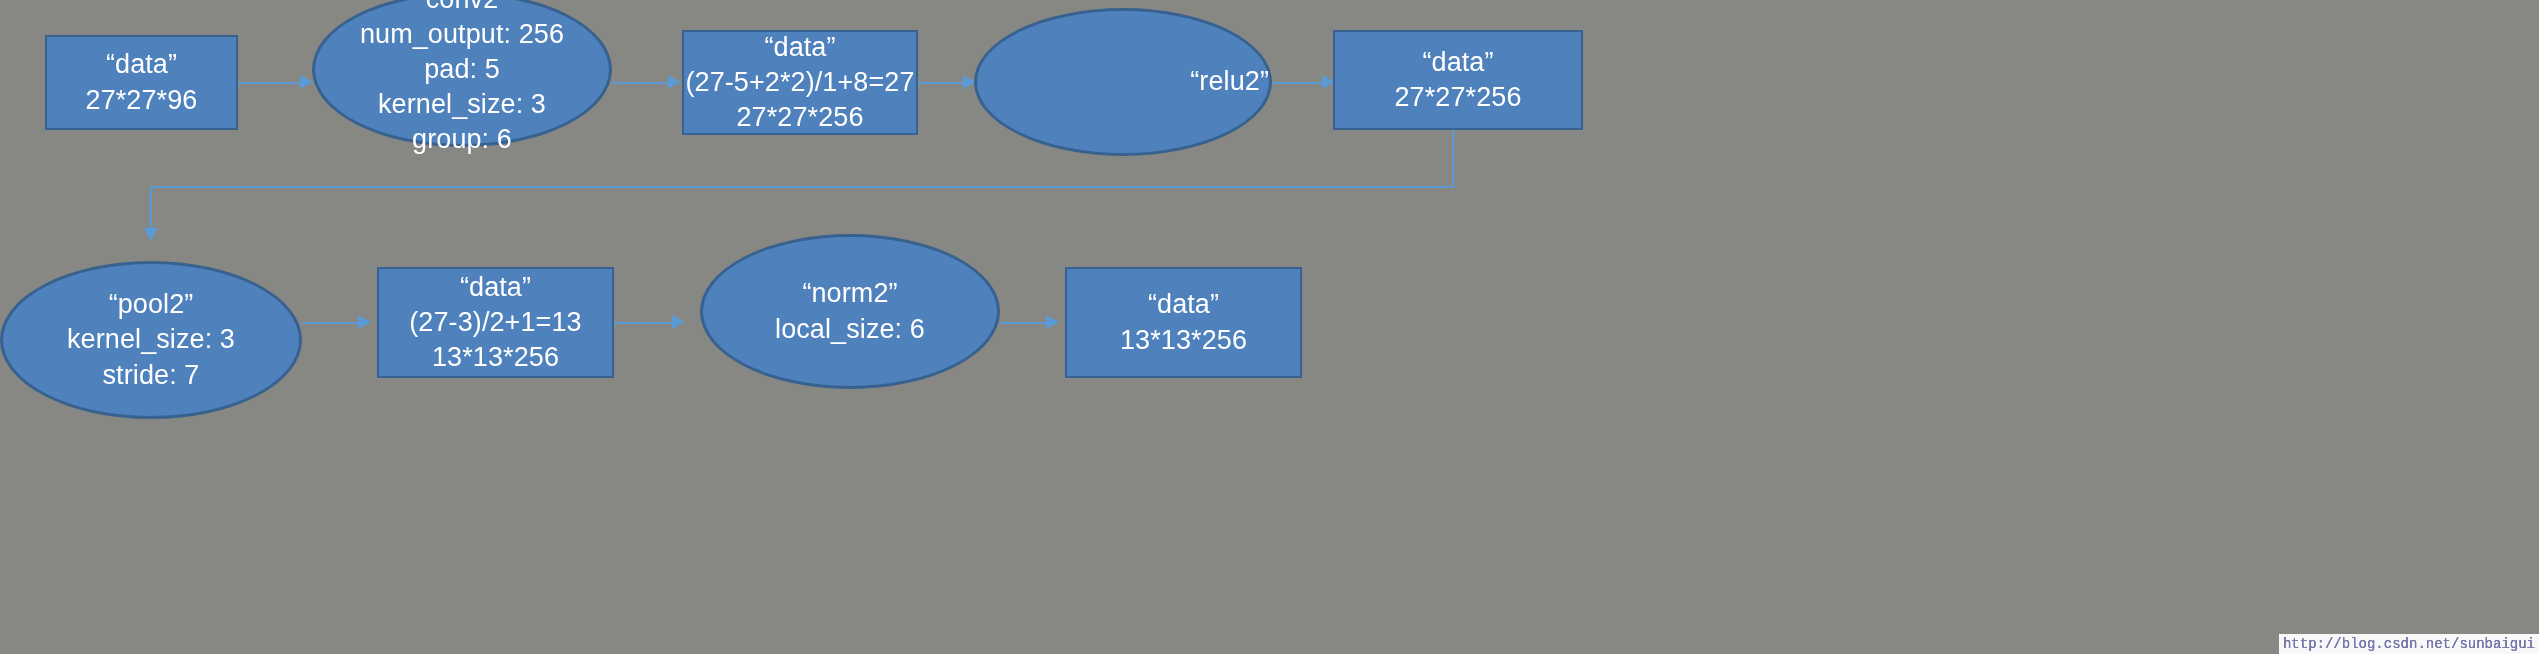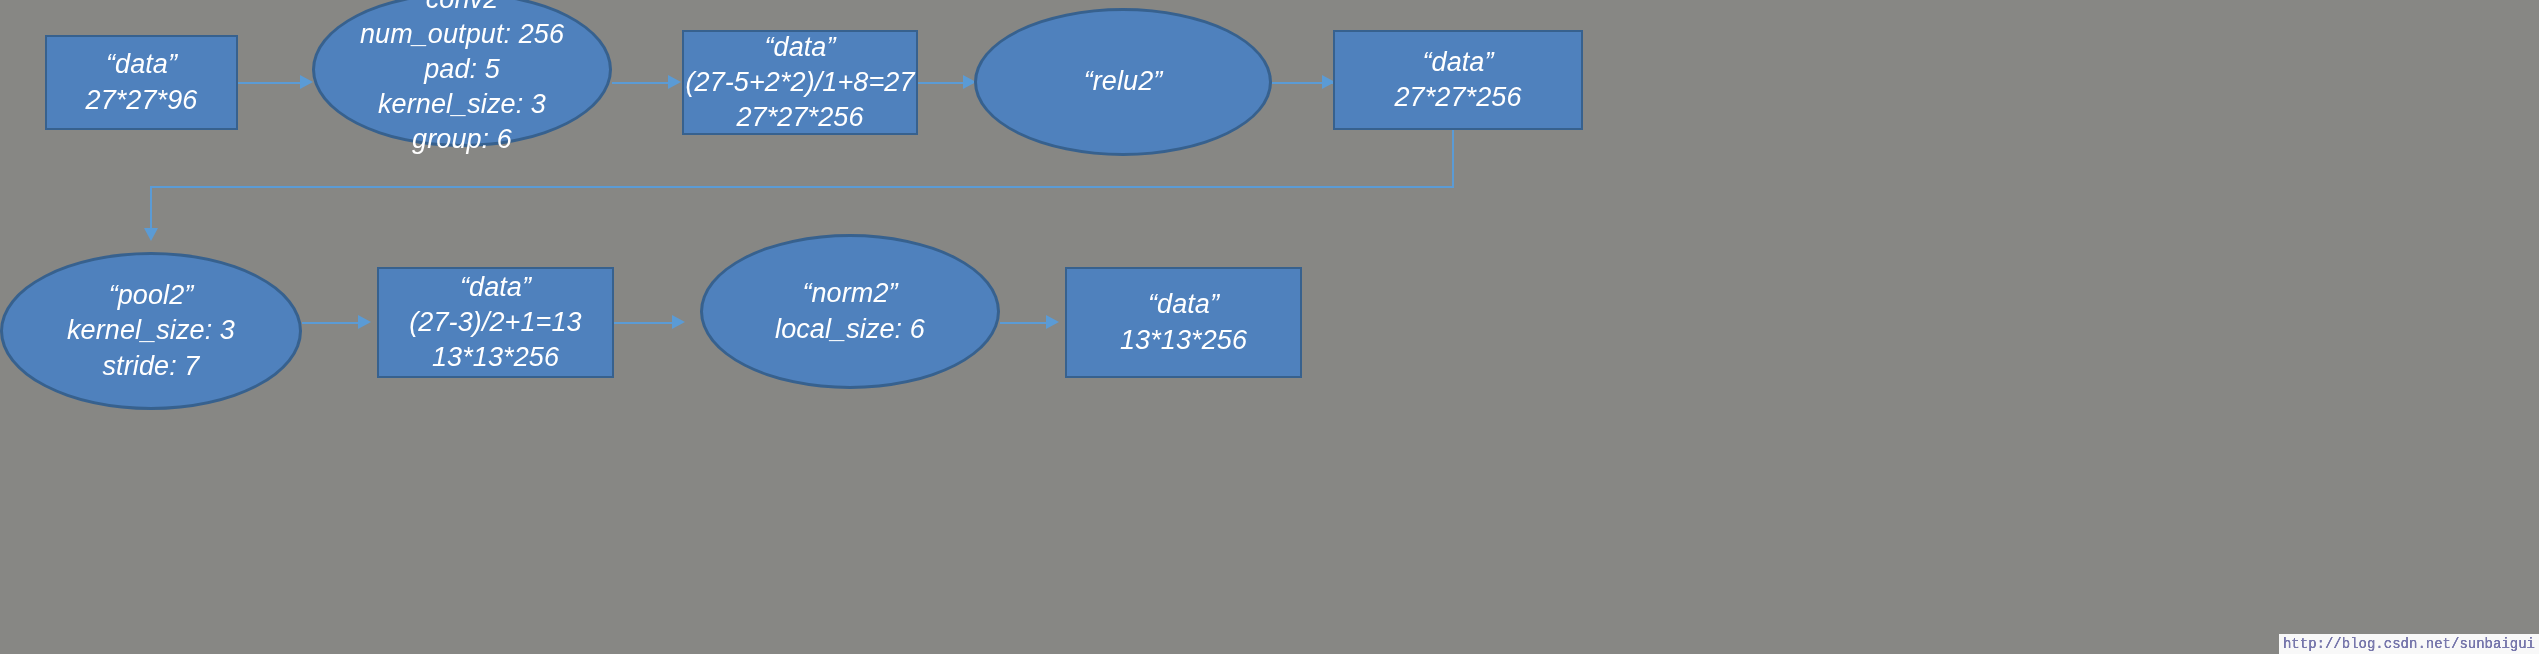--- a/index.html
+++ b/index.html
@@ -29,21 +29,21 @@
     line-height: 1.30;
     font-size: 27px;
     letter-spacing: 0.1px;
     white-space: nowrap;
     z-index: 3;
   }
   .node.ellipse {
     border-radius: 50%;
     border-width: 3px;
   }
-  .node .line { display: block; font-style: italic; }
+  .node .line { display: block; }
 
   
   .conn {
     position: absolute;
     background: #5b9bd5;
     z-index: 1;
   }
   .conn.h { height: 2px; }
   .conn.v { width: 2px; }
 
@@ -127,30 +127,30 @@
     <span class="line">kernel_size: 3</span>
     <span class="line">group: 6</span>
   </div>
 
   <div class="node rect" style="left:682px; top:30px; width:236px; height:105px;">
     <span class="line">“data”</span>
     <span class="line">(27-5+2*2)/1+8=27</span>
     <span class="line">27*27*256</span>
   </div>
 
-  <div class="node ellipse" style="left:974px; top:8px; width:298px; height:148px;">
+  <div class="node ellipse" style="left:974px; top:8px; width:298px; height:148px;align-items:flex-end;">
     <span class="line">“relu2”</span>
   </div>
 
   <div class="node rect" style="left:1333px; top:30px; width:250px; height:100px;">
     <span class="line">“data”</span>
     <span class="line">27*27*256</span>
   </div>
 
-  <div class="node ellipse" style="left:0px; top:252px; width:302px; height:158px;">
+  <div class="node ellipse" style="left:0px; top:261px; width:302px; height:158px;">
     <span class="line">“pool2”</span>
     <span class="line">kernel_size: 3</span>
     <span class="line">stride: 7</span>
   </div>
 
   <div class="node rect" style="left:377px; top:267px; width:237px; height:111px;">
     <span class="line">“data”</span>
     <span class="line">(27-3)/2+1=13</span>
     <span class="line">13*13*256</span>
   </div>

